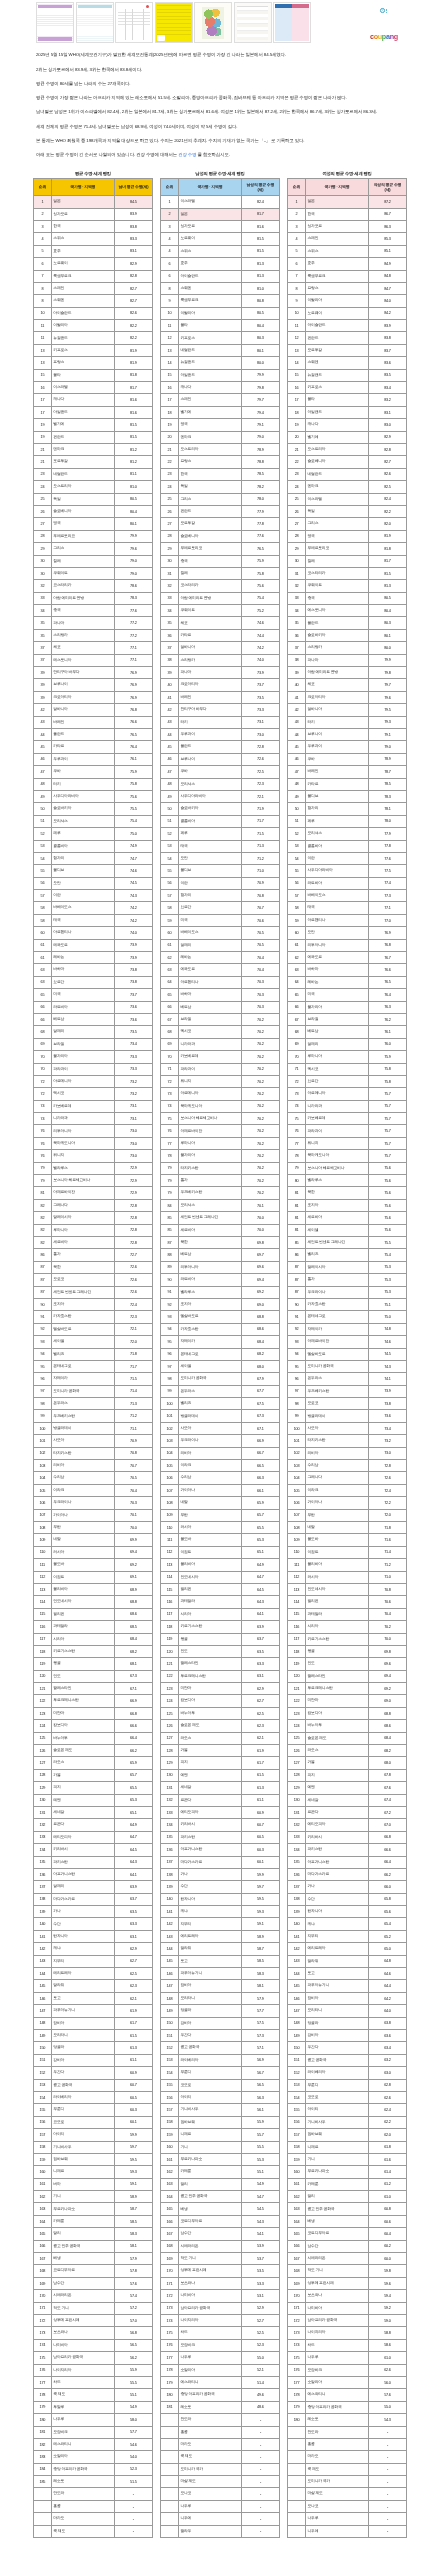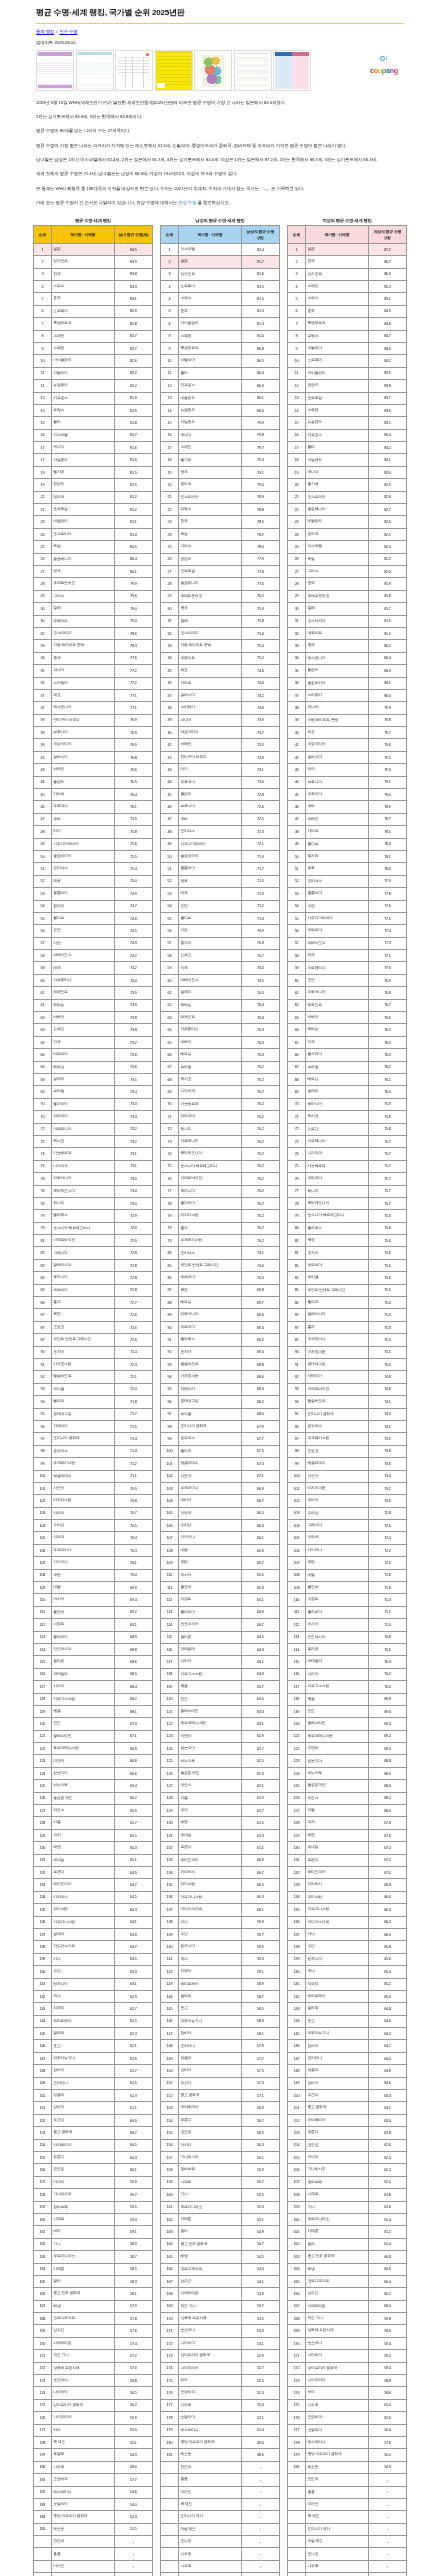--- a/index.html
+++ b/index.html
@@ -113,21 +113,21 @@
     content:""; position:absolute; right:1px; top:1px; width:17px; height:18.5px;
     background: linear-gradient(#d46a8c 0 3.6px, #fae1e9 3.6px);
   }
   .ad-thumb.t7 .bot {
     position:absolute; left:1px; right:1px; bottom:1px; height:18.5px;
     background:
       linear-gradient(90deg, #dbeaf6 0 50%, #fae1e9 50% 100%);
   }
   .ad-logo {
     position: absolute; right: 6.2px; top: 6.2px;
-    display: flex; flex-direction: column; align-items: center; gap: 5px;
+    display: flex; flex-direction: column; align-items: center; gap: 19px;
   }
   .ad-info-row { display:flex; align-items:center; gap:1.5px; }
   .ad-info-icon {
     width: 4.6px; height: 4.6px; border-radius: 50%;
     border: 0.5px solid #3aa7c6; color: #3aa7c6;
     font-size: 3.6px; line-height: 3.6px; text-align: center;
     font-family: "Liberation Serif", serif;
   }
   .ad-dots { display:flex; flex-direction:column; gap:0.5px; }
   .ad-dots i { width:1px; height:1px; background:#3aa7c6; display:block; border-radius:50%; }
@@ -181,28 +181,20 @@
   .tbl-female th { background: #f8d9dc; color: #1a1a1a; }
 
   
   tr.hl td { background: #fbe4e6; }
 </style>
 </head>
 <body>
 
 <div class="page">
 
-  <div class="title-wrap">
-    <h1 class="page-title">평균 수명·세계 랭킹, 국가별 순위 2025년판</h1>
-    <hr class="title-rule">
-    <div class="breadcrumb">
-      <a href="#">통계·랭킹</a><span class="sep">&gt;</span><a href="#">인구·수명</a>
-    </div>
-    <div class="update-line">업데이트: 2025-09-10</div>
-  </div>
 
   <div class="ad-banner">
     <div class="ad-thumb t1"></div>
     <div class="ad-thumb t2"></div>
     <div class="ad-thumb t3"></div>
     <div class="ad-thumb t4"></div>
     <div class="ad-thumb t5"></div>
     <div class="ad-thumb t6"></div>
     <div class="ad-thumb t7">
         <span class="bot"></span>

